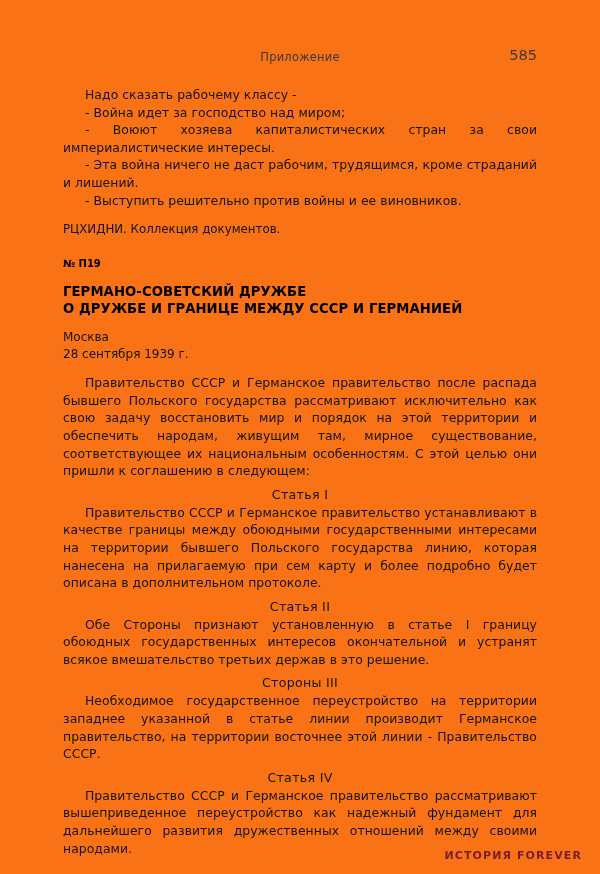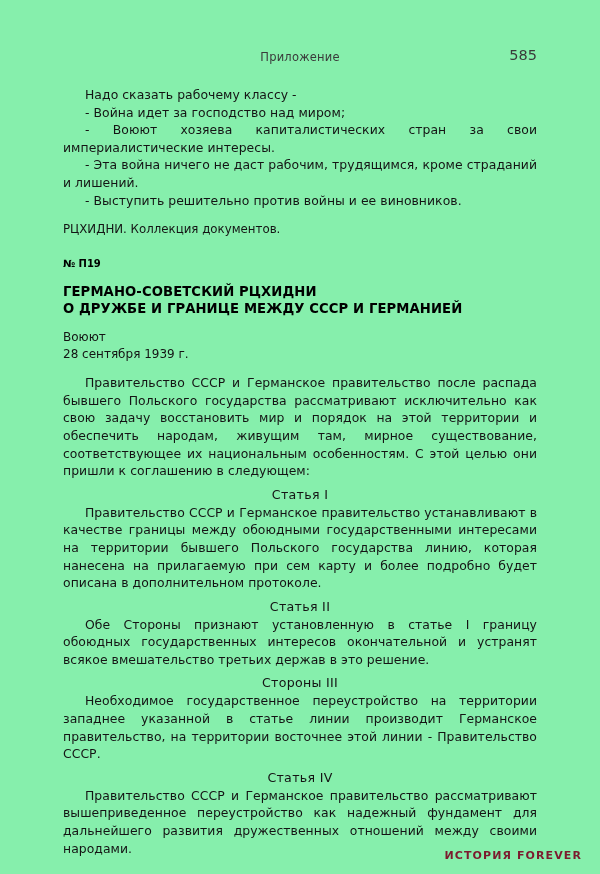--- a/index.html
+++ b/index.html
@@ -11,21 +11,21 @@
     width: 600px;
     height: 874px;
     position: relative;
     font-family: "DejaVu Sans", sans-serif;
     color: #1a1a1a;
     overflow: hidden;
   }
   .page {
     position: absolute;
     inset: 0;
-    background: #86efac;
+    background: #f97316;
   }
 
   
   .running-head {
     position: absolute;
     top: 50px;
     left: 63px;
     right: 63px;
     height: 18px;
   }
@@ -145,26 +145,26 @@
     <div class="gap-m"></div>
 
     <p class="citation">РЦХИДНИ. Коллекция документов.</p>
 
     <div class="gap-l"></div>
 
     <p class="doc-number">№ П19</p>
 
     <div class="gap-m"></div>
 
-    <p class="doc-title">ГЕРМАНО-СОВЕТСКИЙ РЦХИДНИ</p>
+    <p class="doc-title">ГЕРМАНО-СОВЕТСКИЙ ДРУЖБЕ</p>
     <p class="doc-title">О ДРУЖБЕ И ГРАНИЦЕ МЕЖДУ СССР И ГЕРМАНИЕЙ</p>
 
     <div class="gap-m"></div>
 
-    <p class="place-date">Воюют</p>
+    <p class="place-date">Москва</p>
     <p class="place-date">28 сентября 1939 г.</p>
 
     <div class="gap-m"></div>
 
     <p class="body indent">Правительство СССР и Германское правительство после распада бывшего Польского государства рассматривают исключительно как свою задачу восстановить мир и порядок на этой территории и обеспечить народам, живущим там, мирное существование, соответствующее их национальным особенностям. С этой целью они пришли к соглашению в следующем:</p>
 
     <div class="gap-s"></div>
 
     <p class="article-heading">Статья I</p>
     <p class="body indent">Правительство СССР и Германское правительство устанавливают в качестве границы между обоюдными государственными интересами на территории бывшего Польского государства линию, которая нанесена на прилагаемую при сем карту и более подробно будет описана в дополнительном протоколе.</p>

